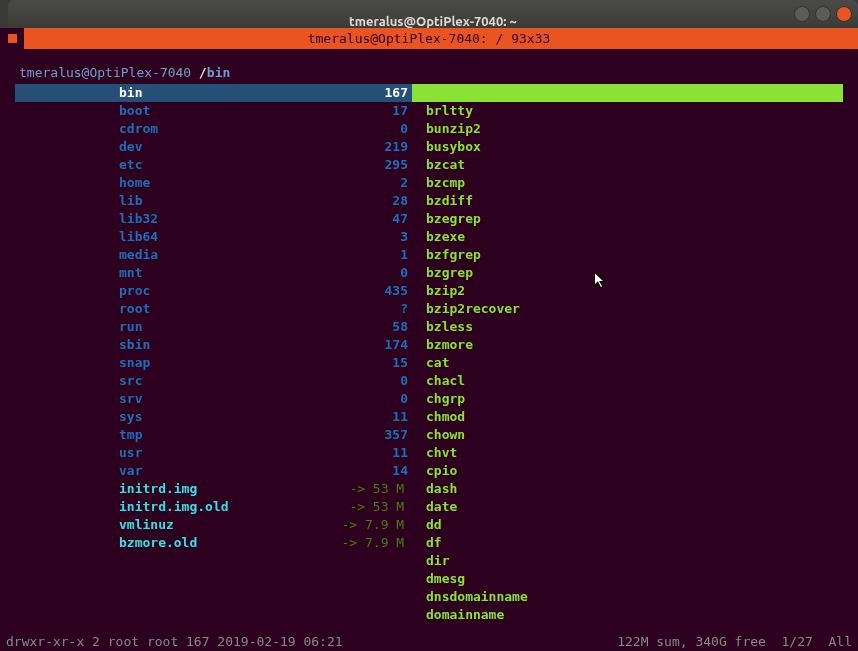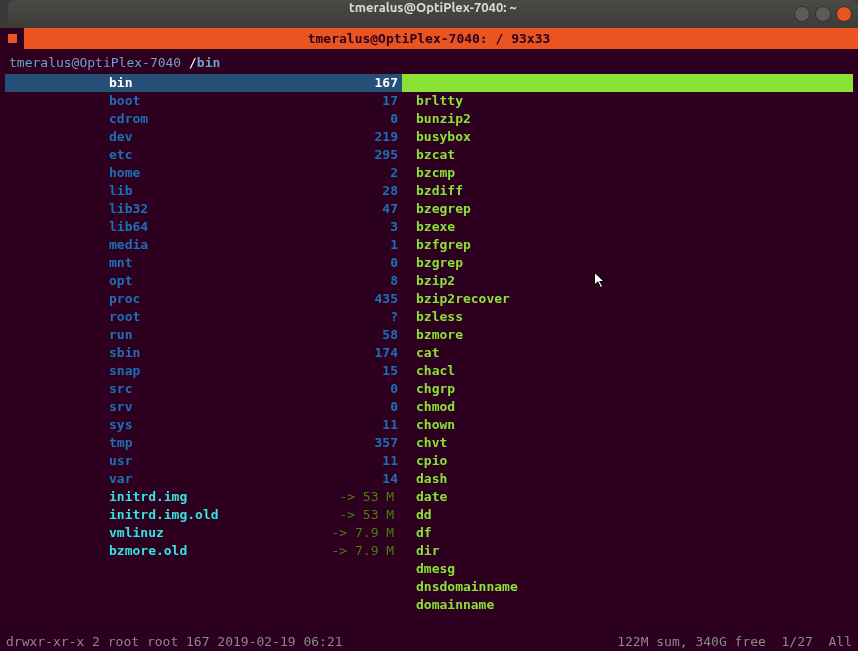--- a/index.html
+++ b/index.html
@@ -8,21 +8,21 @@
     height: 651px;
     background: #3a3a3a;
     font-family: 'DejaVu Sans Mono', 'Liberation Mono', monospace;
     font-size: 13px;
     overflow: hidden;
   }
   .titlebar {
     height: 28px;
     background: linear-gradient(to bottom, #4a4a48, #3c3b37);
     display: flex;
-    align-items: flex-start;
+    align-items: flex-end;
     justify-content: center;
     position: relative;
     border-radius: 6px 6px 0 0;
     margin-left: 8px;
   }
   .titlebar-title {
     color: #dfdbd2;
     font-family: 'Ubuntu', sans-serif;
     font-size: 13px;
     font-weight: bold;
@@ -59,28 +59,28 @@
     width: 9px; height: 9px;
     background: #e95420;
     display:inline-block;
     margin:1px;
   }
   .orange-bar .title2 {
     position:absolute;
     left:50%;
     transform:translateX(-50%);
     color: #2c001e;
-    font-weight: bold;
+    font-weight: normal;
   }
   .terminal {
     background: #2c001e;
     height: calc(651px - 28px - 21px);
     position: relative;
     color: #eee;
-    padding: 5px;
+    padding: 15px;
     line-height: 18px;
   }
   .prompt-line {
     padding-left: 4px;
   }
   .prompt-user { color: #729fcf; }
   .prompt-path { color: #ffffff; }
   .prompt-last { color: #729fcf; font-weight:bold;}
   .panes {
     display: flex;
@@ -161,21 +161,20 @@
         <div class="row"><span class="spacer"></span><span class="name">boot</span><span class="fill"></span><span class="count">17</span></div>
         <div class="row"><span class="spacer"></span><span class="name">cdrom</span><span class="fill"></span><span class="count">0</span></div>
         <div class="row"><span class="spacer"></span><span class="name">dev</span><span class="fill"></span><span class="count">219</span></div>
         <div class="row"><span class="spacer"></span><span class="name">etc</span><span class="fill"></span><span class="count">295</span></div>
         <div class="row"><span class="spacer"></span><span class="name">home</span><span class="fill"></span><span class="count">2</span></div>
         <div class="row"><span class="spacer"></span><span class="name">lib</span><span class="fill"></span><span class="count">28</span></div>
         <div class="row"><span class="spacer"></span><span class="name">lib32</span><span class="fill"></span><span class="count">47</span></div>
         <div class="row"><span class="spacer"></span><span class="name">lib64</span><span class="fill"></span><span class="count">3</span></div>
         <div class="row"><span class="spacer"></span><span class="name">media</span><span class="fill"></span><span class="count">1</span></div>
         <div class="row"><span class="spacer"></span><span class="name">mnt</span><span class="fill"></span><span class="count">0</span></div>
-        <div class="row"><span class="spacer"></span><span class="name">opt</span><span class="fill"></span><span class="count">8</span></div>
         <div class="row"><span class="spacer"></span><span class="name">proc</span><span class="fill"></span><span class="count">435</span></div>
         <div class="row"><span class="spacer"></span><span class="name">root</span><span class="fill"></span><span class="count">?</span></div>
         <div class="row"><span class="spacer"></span><span class="name">run</span><span class="fill"></span><span class="count">58</span></div>
         <div class="row"><span class="spacer"></span><span class="name">sbin</span><span class="fill"></span><span class="count">174</span></div>
         <div class="row"><span class="spacer"></span><span class="name">snap</span><span class="fill"></span><span class="count">15</span></div>
         <div class="row"><span class="spacer"></span><span class="name">src</span><span class="fill"></span><span class="count">0</span></div>
         <div class="row"><span class="spacer"></span><span class="name">srv</span><span class="fill"></span><span class="count">0</span></div>
         <div class="row"><span class="spacer"></span><span class="name">sys</span><span class="fill"></span><span class="count">11</span></div>
         <div class="row"><span class="spacer"></span><span class="name">tmp</span><span class="fill"></span><span class="count">357</span></div>
         <div class="row"><span class="spacer"></span><span class="name">usr</span><span class="fill"></span><span class="count">11</span></div>

